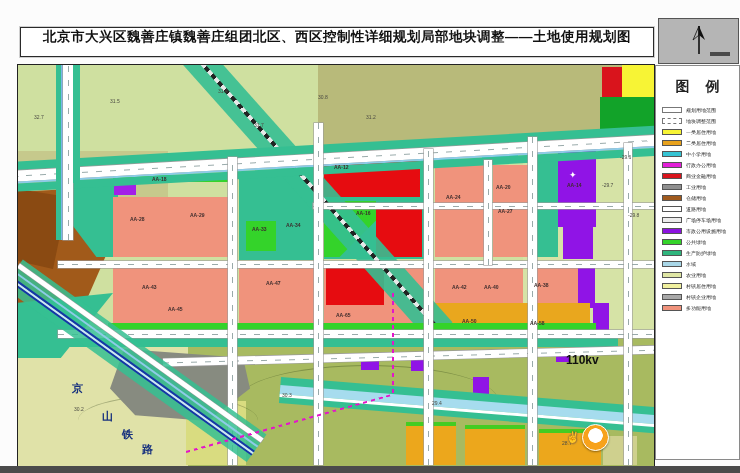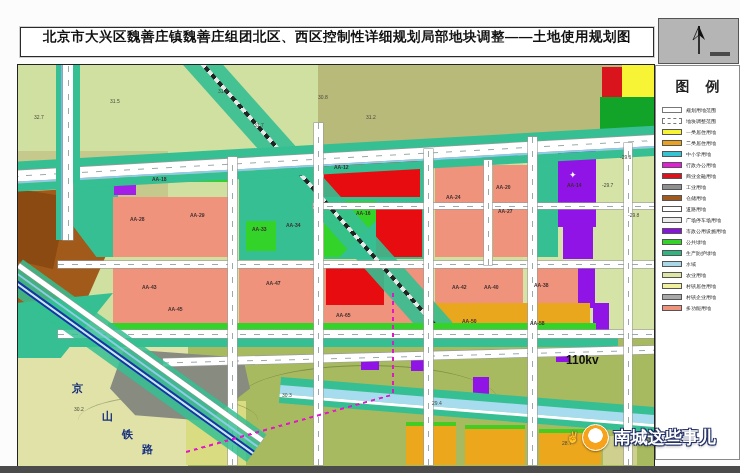--- a/index.html
+++ b/index.html
@@ -300,17 +300,16 @@
         <div class="lrow">
           <span class="lswatch" style="background: rgb(240, 147, 124);"></span>
           <span class="llabel">多功能用地</span>
         </div>
       </div>
   </div>
 
   <div id="wm">
     <span class="wm-hand">✌</span>
     <span class="wm-logo"></span>
-    <span class="wm-text">南城这些事儿</span>
   </div>
 
   <div id="botbar"></div>
 </div>
 
 </body></html>

